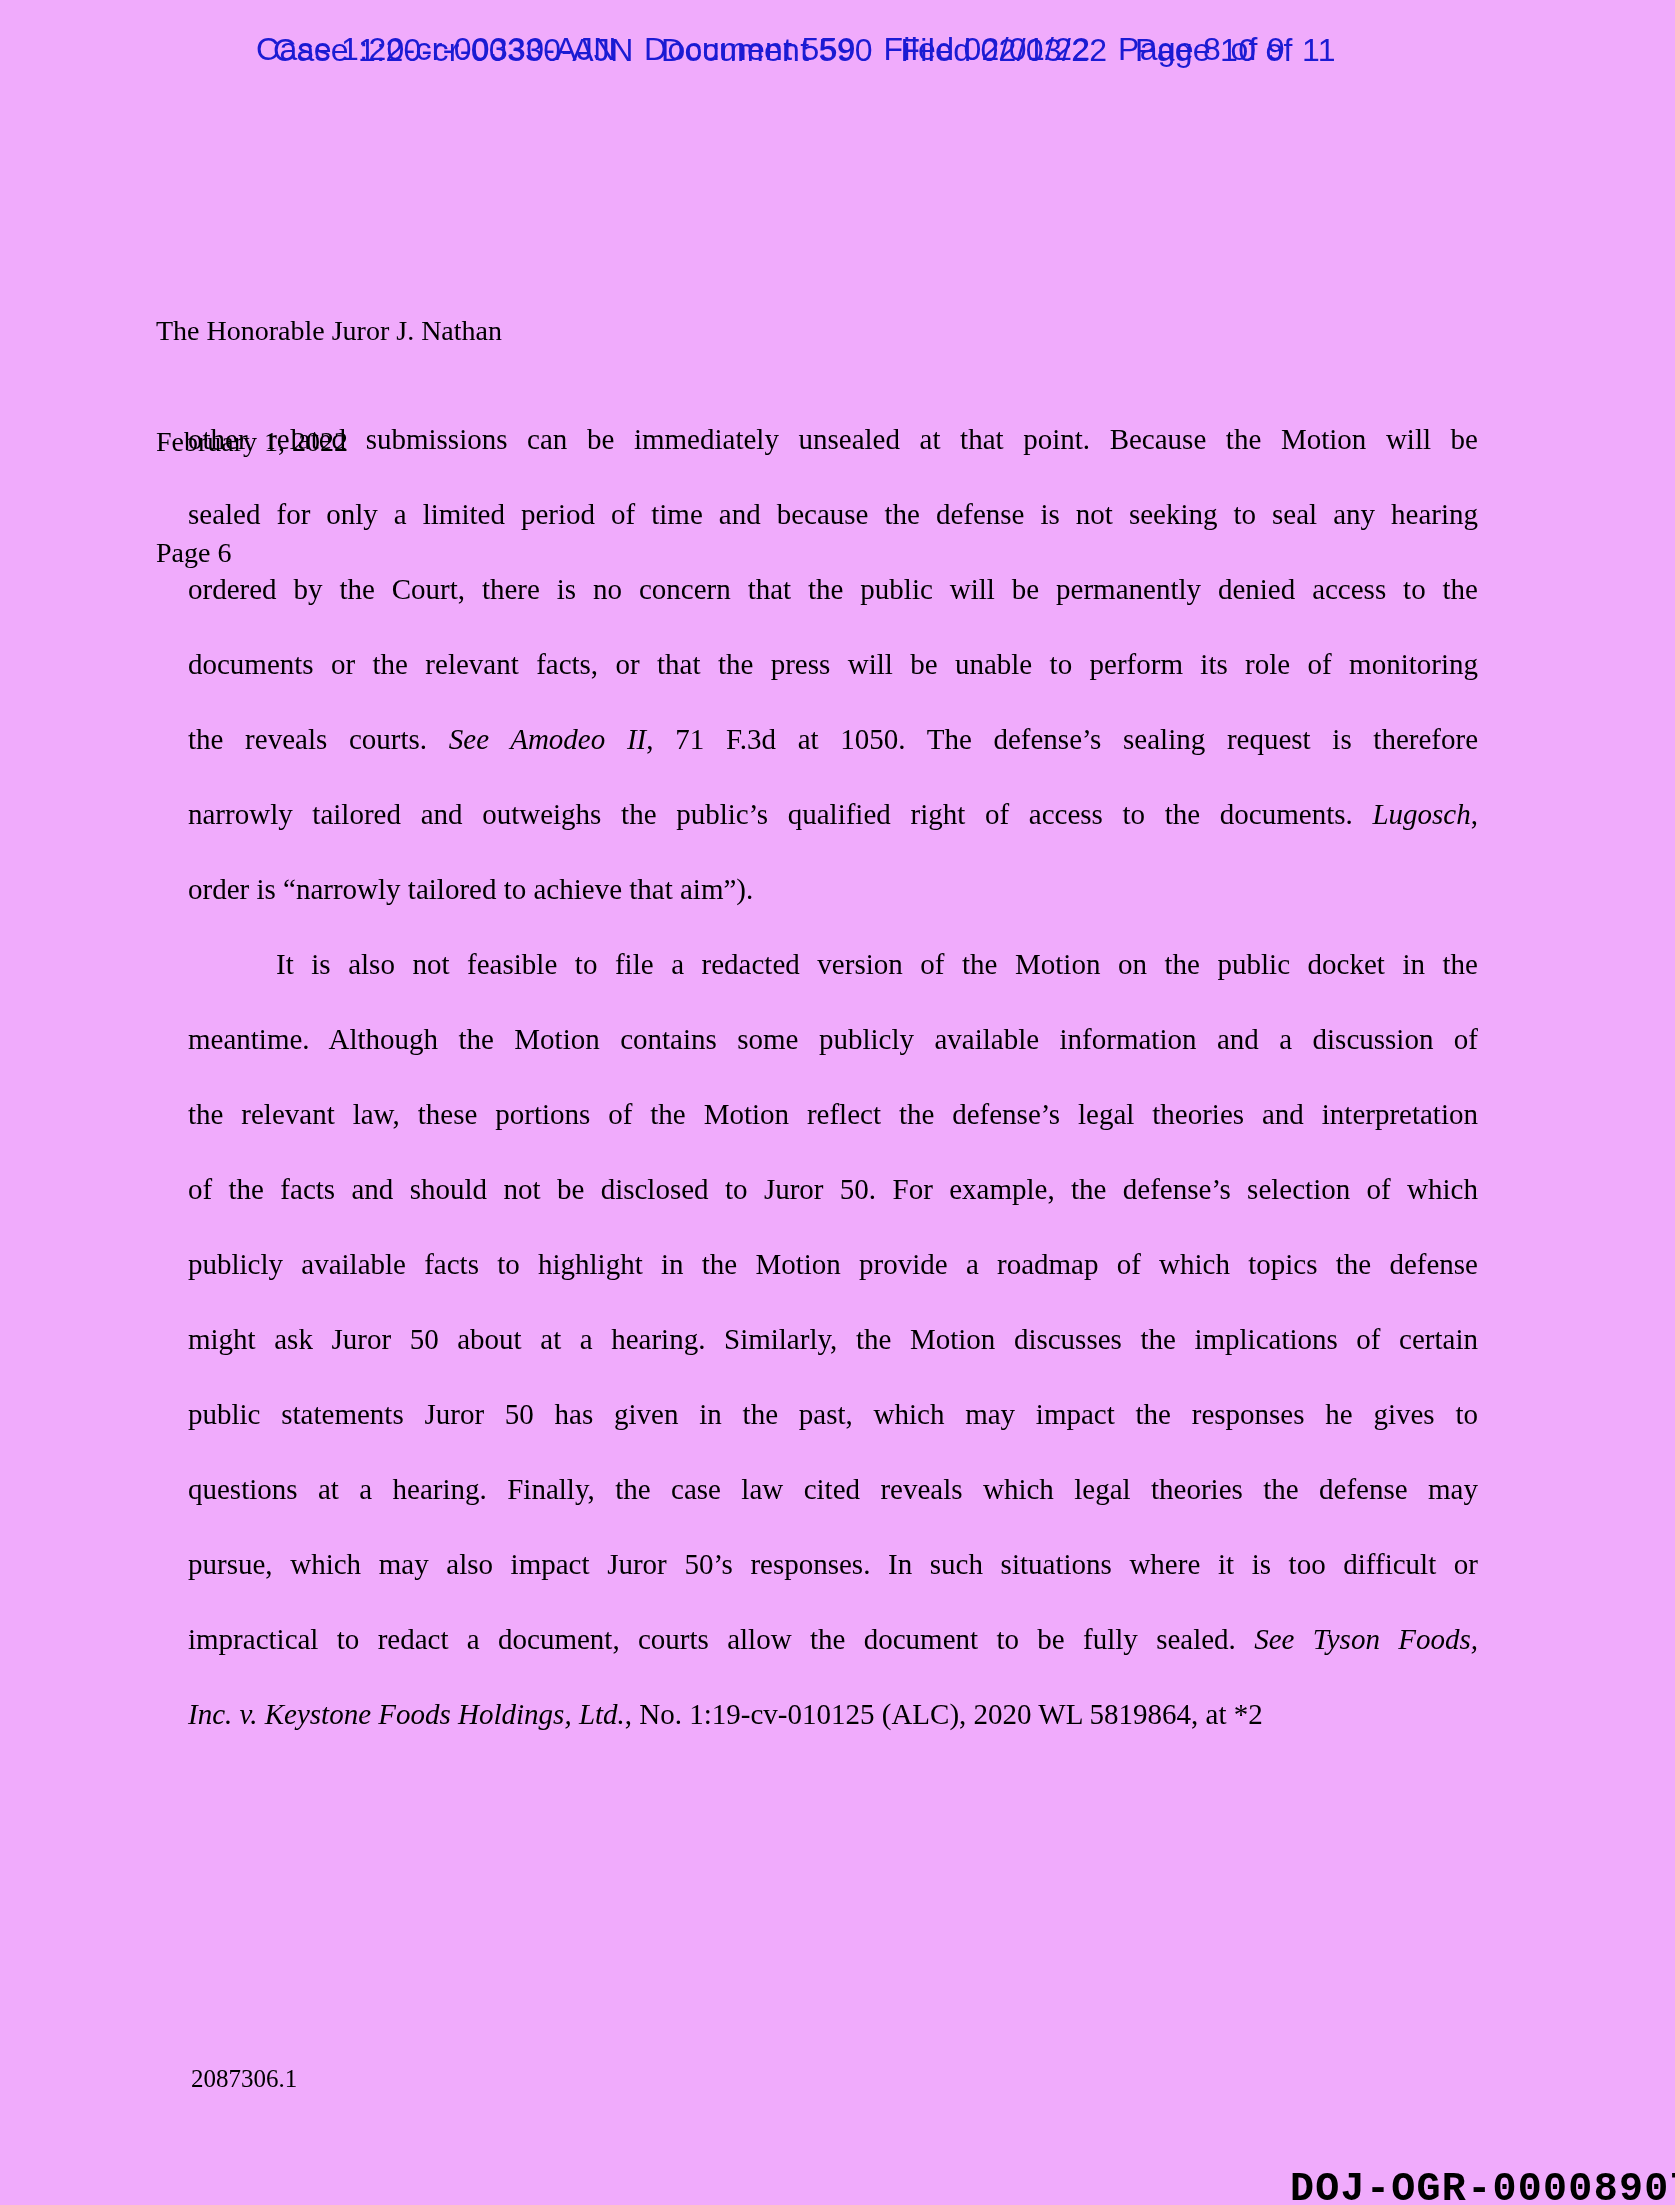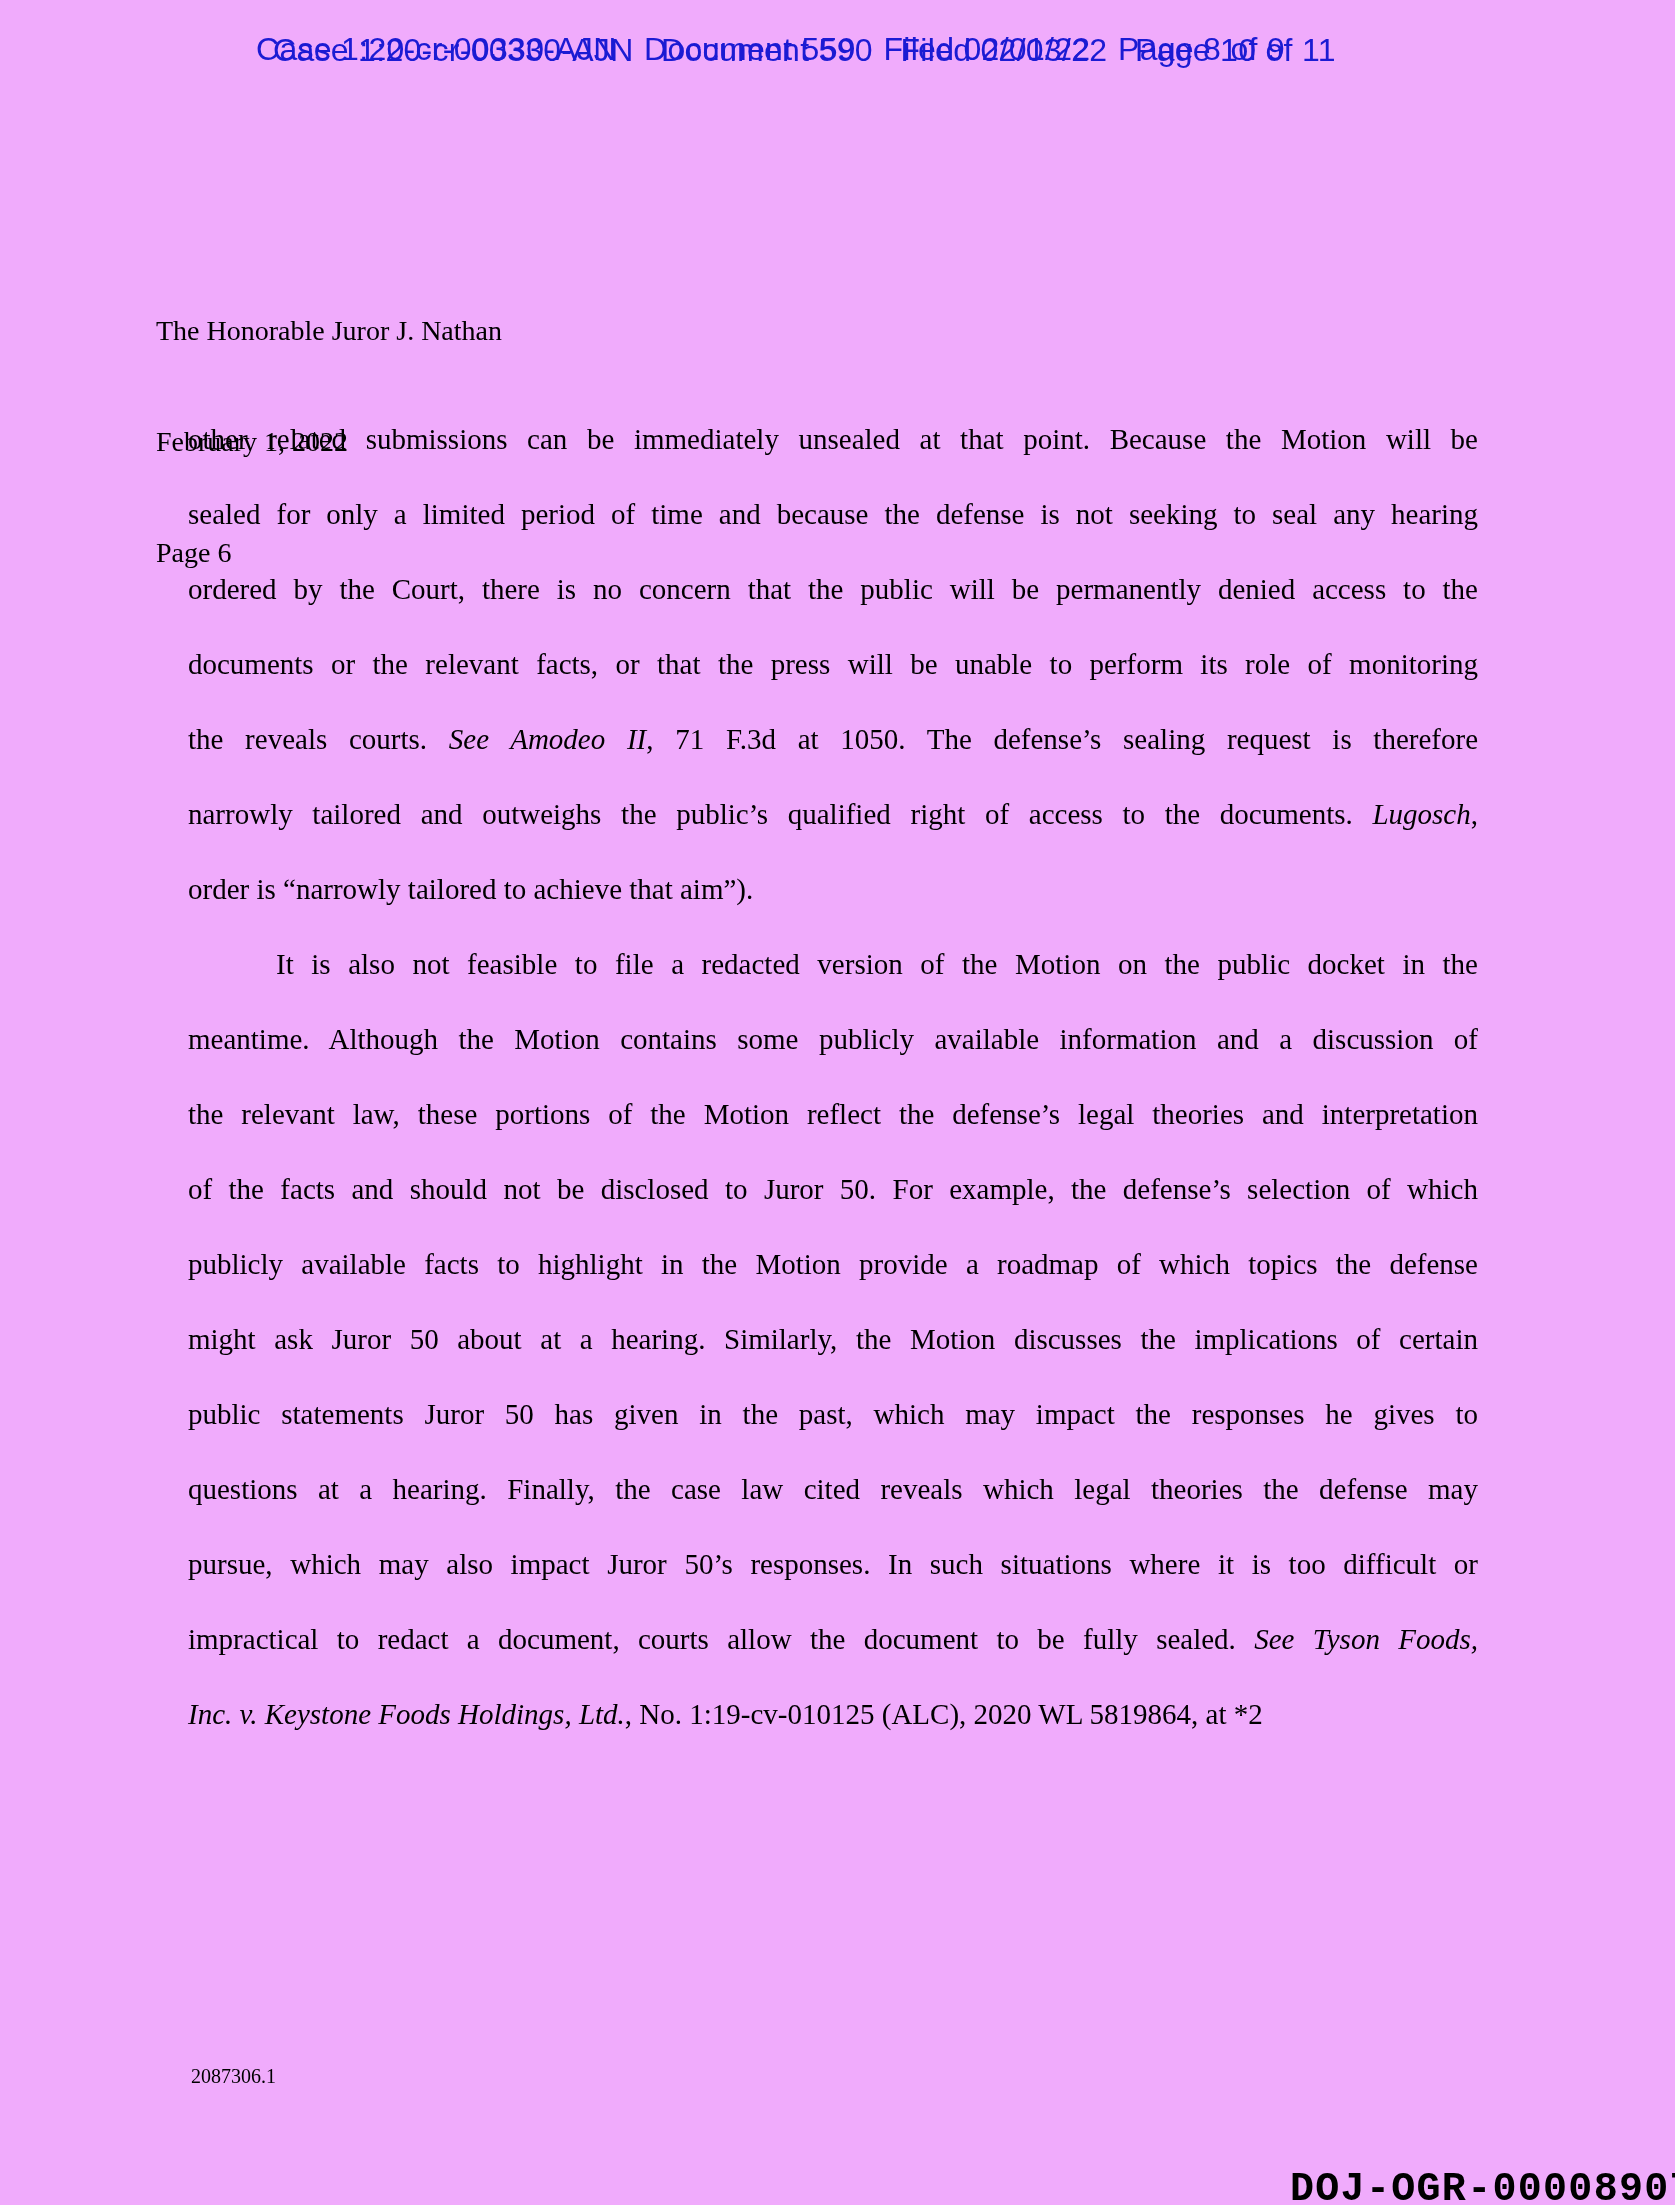--- a/index.html
+++ b/index.html
@@ -55,21 +55,21 @@
   .body-text .line.indent {
     text-indent: 88px;
   }
   .it { font-style: italic; }
 
   
   .doc-id {
     position: absolute;
     left: 191px;
     top: 2065px;
-    font-size: 20px;
+    font-size: 25px;
   }
   .bates {
     position: absolute;
     left: 1290px;
     top: 2167px;
     font-family: "Liberation Mono", monospace;
     font-size: 40px;
     letter-spacing: 1.3px;
     white-space: pre;
     font-weight: bold;

